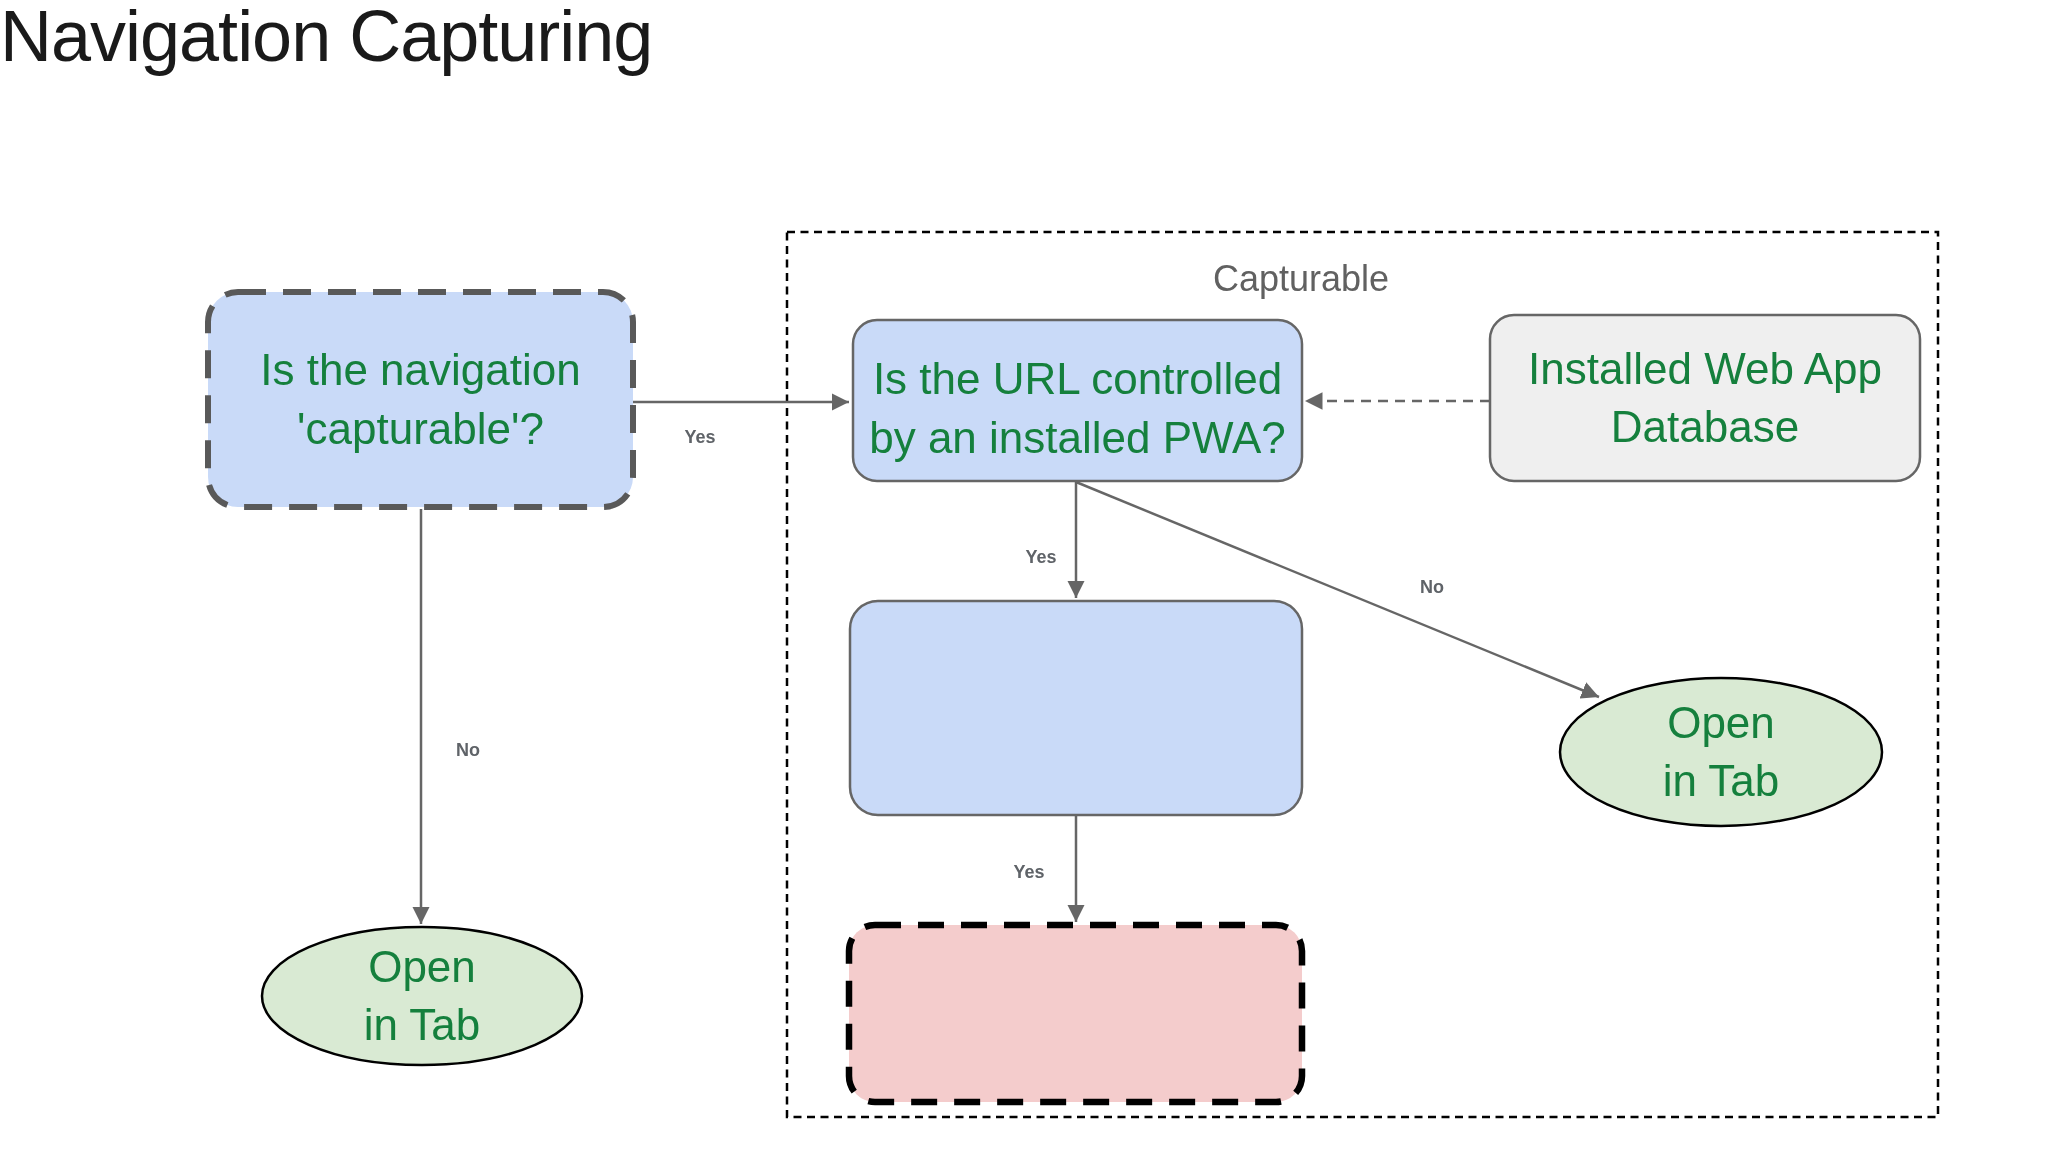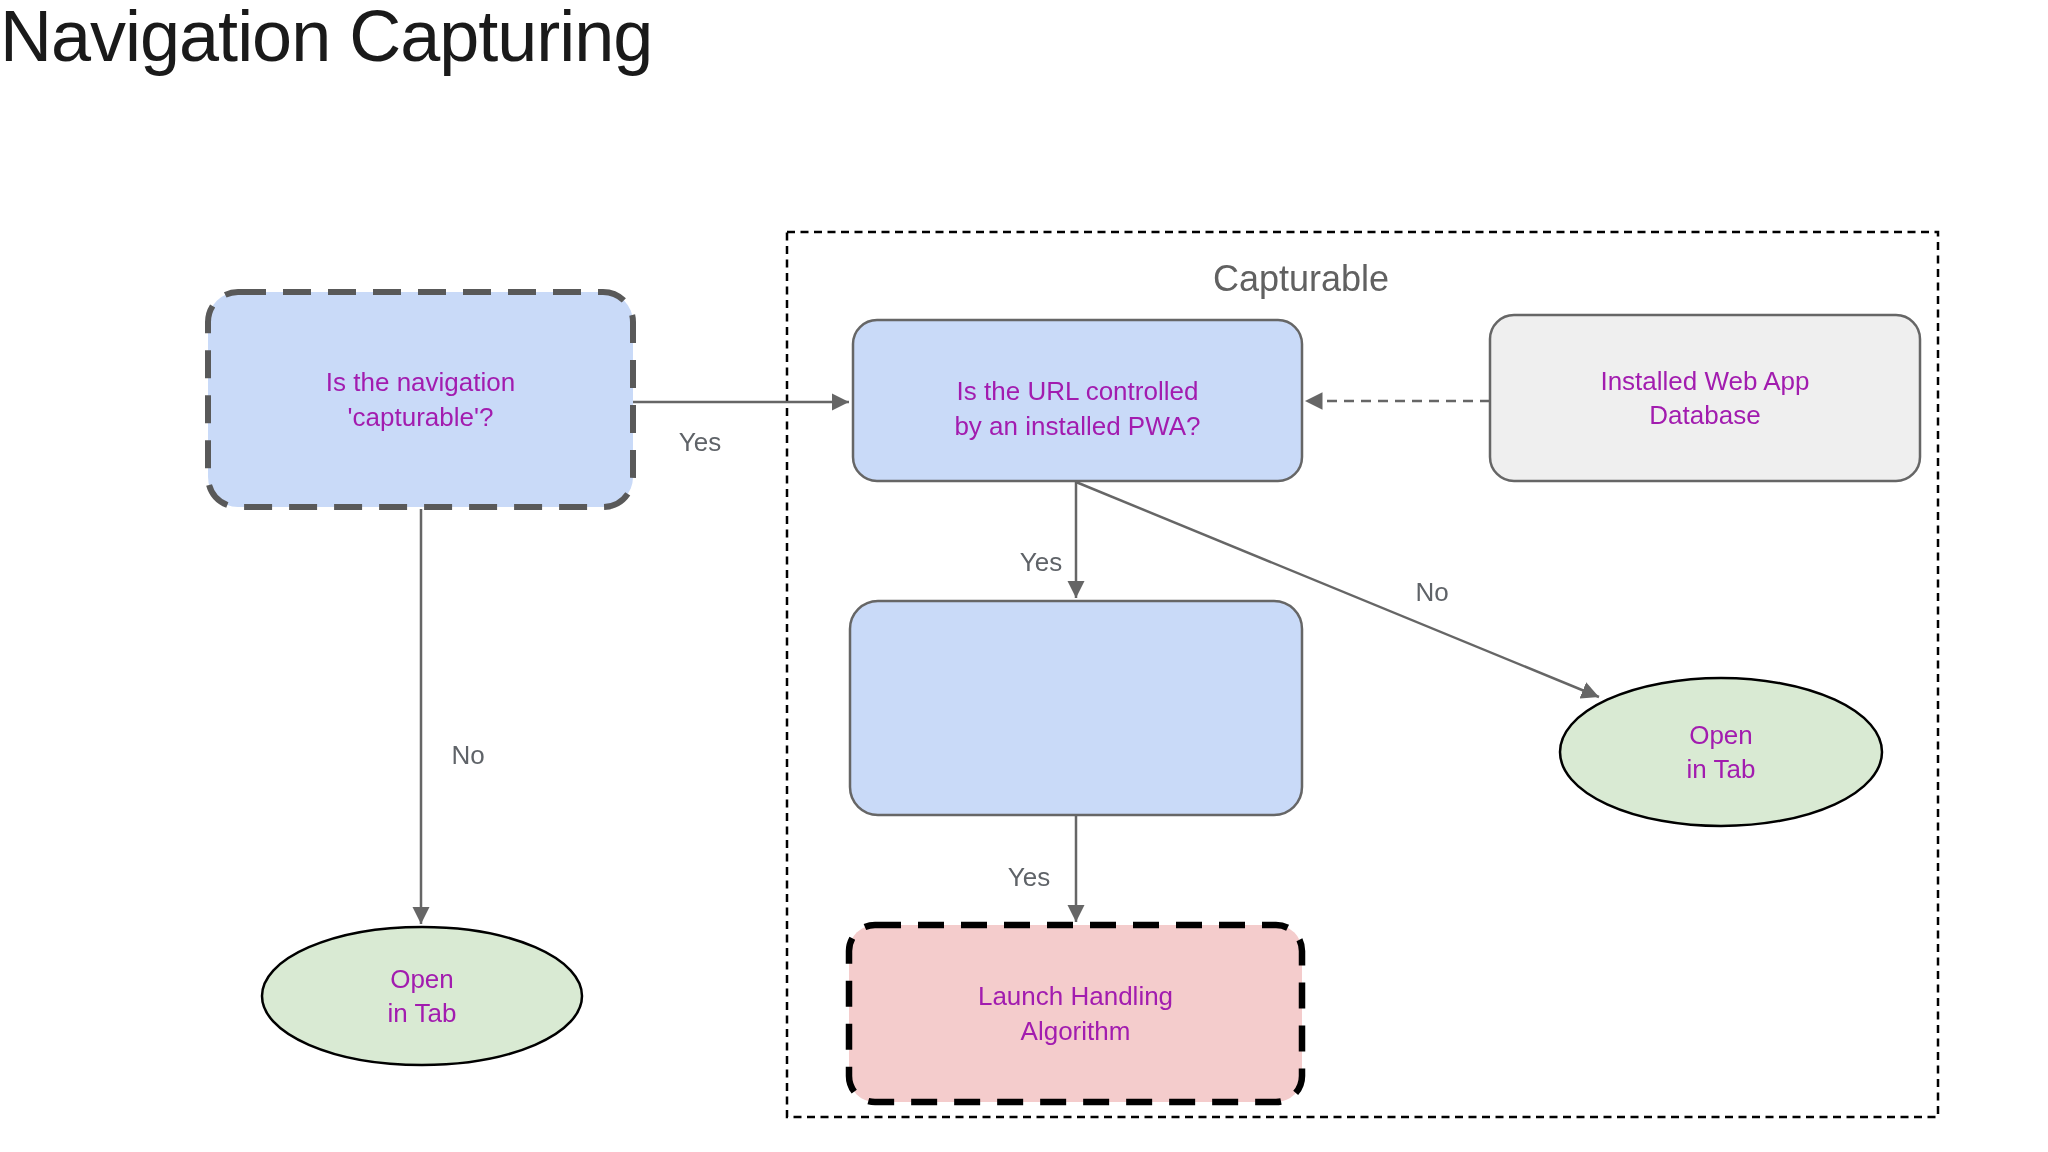--- a/index.html
+++ b/index.html
@@ -16,29 +16,30 @@
     left:0;top:96;width:2048px;
     text-align:left;
     font-size:72px;line-height:1;
     color:#1a1a1a;
     letter-spacing:-1px;
   }
   .node-text{
     display:flex;align-items:center;justify-content:center;
     text-align:center;
     white-space:pre-line;
-    font-size:26px;line-height:1.32;
-    color:#a21caf;
+    font-size:44px;line-height:1.32;
+    color:#15803d;
   }
   .region-label{
     font-size:36px;color:#616161;
   }
   .edge-label{
-    font-size:26px;color:#5f6368;text-align:center;
+    font-size:18px;color:#5f6368;text-align:center;
     width:80px;
+    font-weight:bold;
   }
   
   .t-capturable-q{left:208px;top:292px;width:425px;height:215px;}
   .t-url{left:853px;top:328px;width:449px;height:161px;}
   .t-db{left:1490px;top:315px;width:430px;height:166px;}
   .t-userwant{left:850px;top:601px;width:452px;height:214px;}
   .t-launch{left:849px;top:925px;width:453px;height:177px;}
   .t-tab-left{left:262px;top:927px;width:320px;height:138px;}
   .t-tab-right{left:1560px;top:678px;width:322px;height:148px;}
   .l-region{left:1213px;top:258px;width:260px;}
@@ -91,22 +92,20 @@
   <div class="abs node-text t-capturable-q">Is the navigation
 'capturable'?</div>
 
   <div class="abs node-text t-url">Is the URL controlled
 by an installed PWA?</div>
 
   <div class="abs node-text t-db">Installed Web App
 Database</div>
 
 
-  <div class="abs node-text t-launch">Launch Handling
-Algorithm</div>
 
   <div class="abs node-text t-tab-left">Open
 in Tab</div>
 
   <div class="abs node-text t-tab-right">Open
 in Tab</div>
 
   <div class="abs edge-label l-yes1">Yes</div>
 
   <div class="abs edge-label l-no1">No</div>

